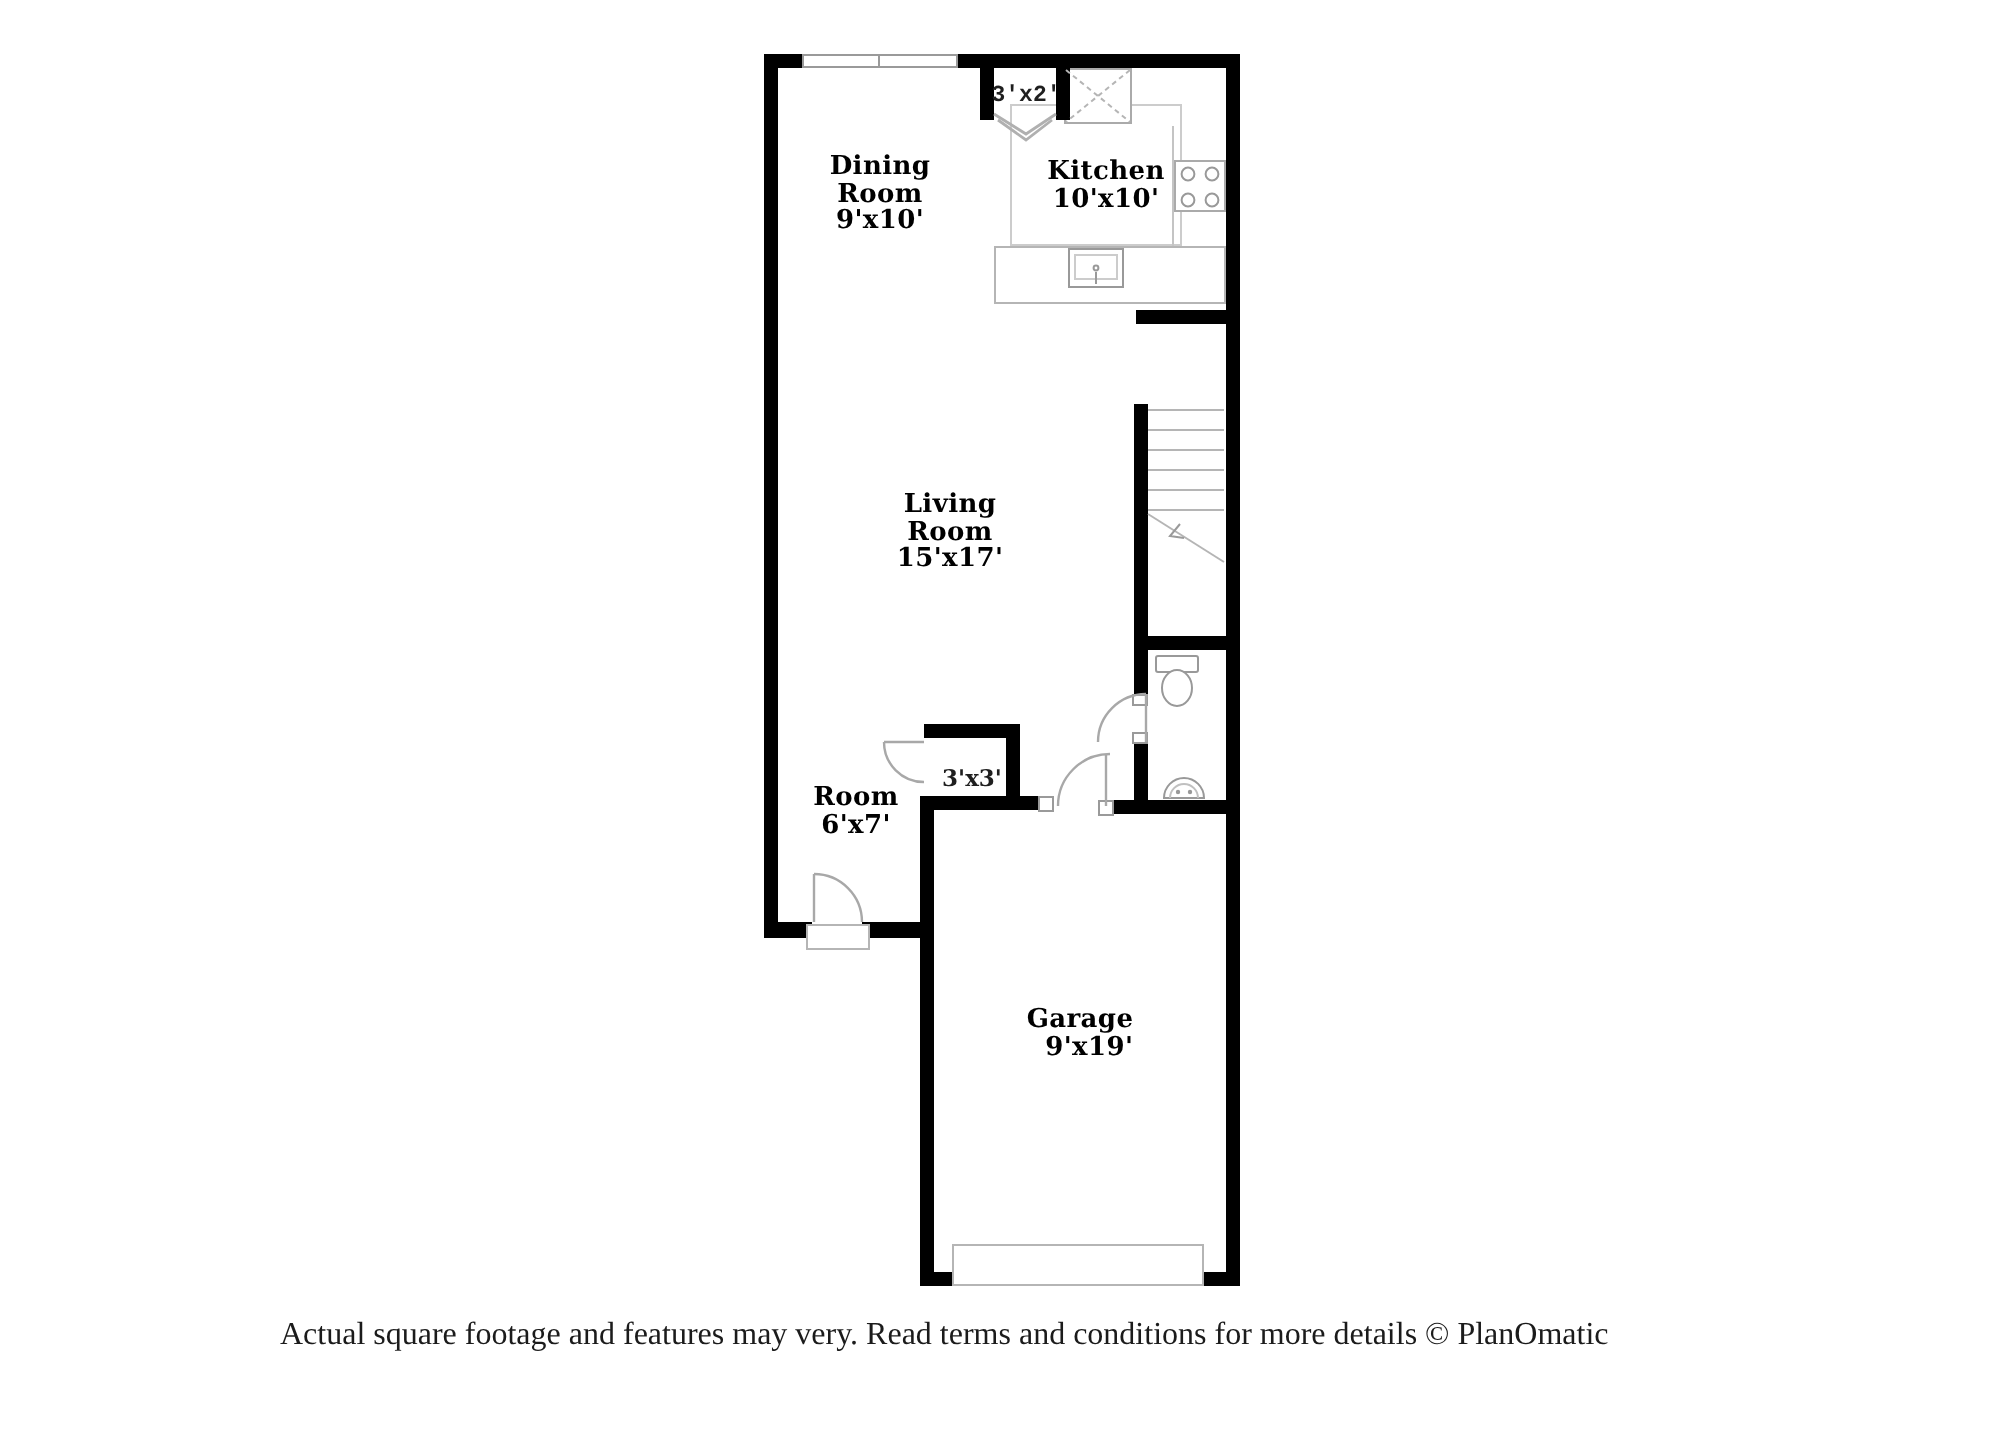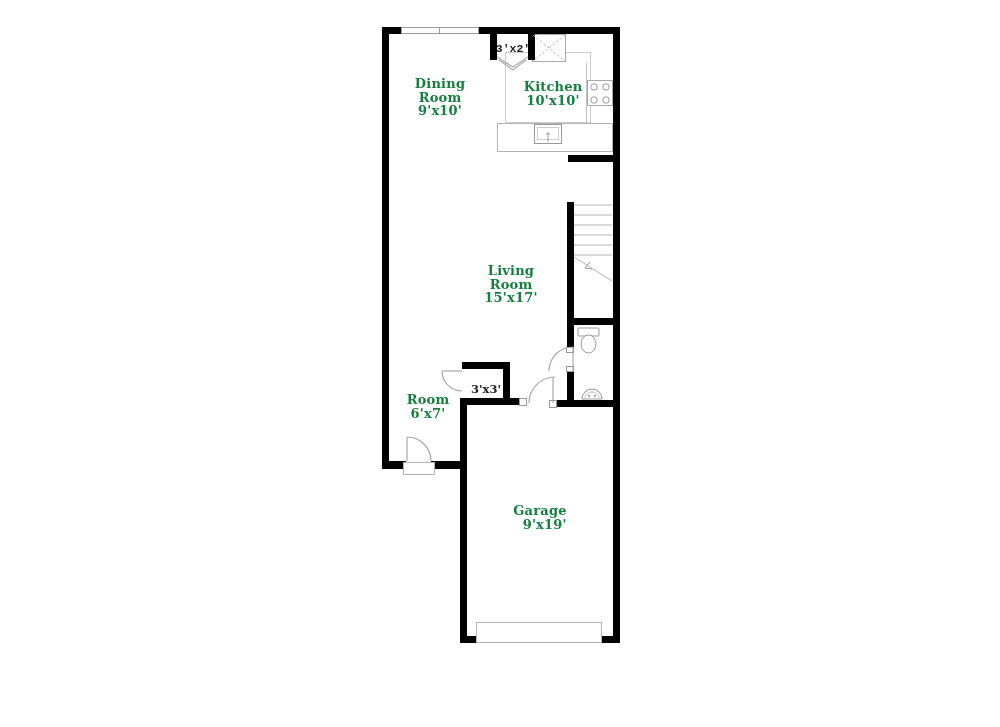--- a/index.html
+++ b/index.html
@@ -4,21 +4,21 @@
 <style>
   html,body{margin:0;padding:0;background:#ffffff;}
   #canvas{position:relative;width:1000px;height:727px;background:#ffffff;overflow:hidden;
           font-family:"DejaVu Serif",serif;}
   .wall{position:absolute;background:#000000;}
   .tbox{position:absolute;background:#ffffff;border:1px solid #b5b5b5;box-sizing:border-box;}
   .jamb{position:absolute;background:#ffffff;border:1px solid #9a9a9a;box-sizing:border-box;}
   .thinline{position:absolute;background:#c4c4c4;}
   svg.overlay{position:absolute;left:0;top:0;width:1000px;height:727px;}
   .room-label{position:absolute;transform:translate(-50%,-50%);text-align:center;
-      font-weight:700;font-size:13px;line-height:13.5px;color:#15803d;white-space:nowrap;
+      font-weight:700;font-size:13px;line-height:13.5px;color:#000000;white-space:nowrap;
       letter-spacing:.2px;}
   .room-label span{display:block;}
   .closet-label{position:absolute;transform:translate(-50%,-50%);font-weight:700;
       font-size:11.5px;color:#1f1f1f;white-space:nowrap;}
   #disclaimer{position:absolute;left:140px;top:658px;font-family:"Liberation Serif",serif;
       font-size:16px;line-height:19px;color:#1b1b1b;}
   #disclaimer span{display:block;}
 </style>
 </head>
 <body>
@@ -131,32 +131,33 @@
 
   <div class="room-label" style="left:440px;top:97px;">
     <span>Dining</span>
     <span>Room</span>
     <span>9'x10'</span>
   </div>
   <div class="room-label" style="left:553px;top:93px;">
     <span>Kitchen</span>
     <span>10'x10'</span>
   </div>
-  <div class="room-label" style="left:475px;top:284px;margin-left:36px;">
+  <div class="room-label" style="left:475px;top:266px;">
     <span>Living</span>
     <span>Room</span>
     <span>15'x17'</span>
   </div>
   <div class="room-label" style="left:428px;top:406px;">
     <span>Room</span>
     <span>6'x7'</span>
   </div>
   <div class="room-label" style="left:540px;top:517px;text-align:right;">
     <span>Garage</span>
     <span>9'x19'</span>
   </div>
   <div class="closet-label" style="left:513px;top:48px;font-family:Liberation Mono, monospace;">3'x2'</div>
   <div class="closet-label" style="left:486px;top:389px;">3'x3'</div>
 
   <div id="disclaimer">
+    <span>Actual square footage and features may very. Read terms and conditions for more details © PlanOmatic</span>
   </div>
 
 </div>
 
 </body></html>

